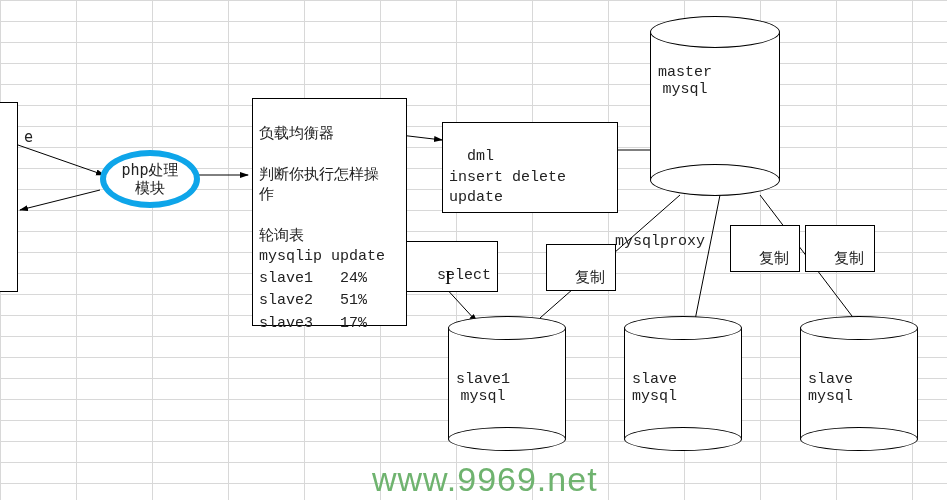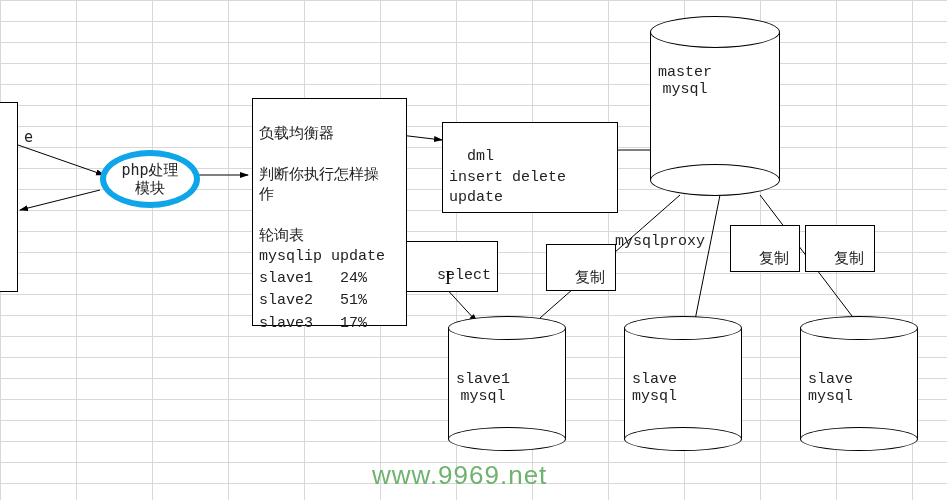--- a/index.html
+++ b/index.html
@@ -74,21 +74,21 @@
     pointer-events: none;
   }
   .cursor {
     position: absolute;
     font-family: serif;
     font-size: 18px;
     color: #000;
   }
   .watermark {
     position: absolute;
-    font-size: 26px;
+    font-size: 34px;
     color: #6fb36f;
     letter-spacing: 1px;
     font-family: Arial, sans-serif;
   }
   .mono { font-family: "Courier New", monospace; }
 </style>
 </head>
 <body>
 
 <div class="grid"></div>

